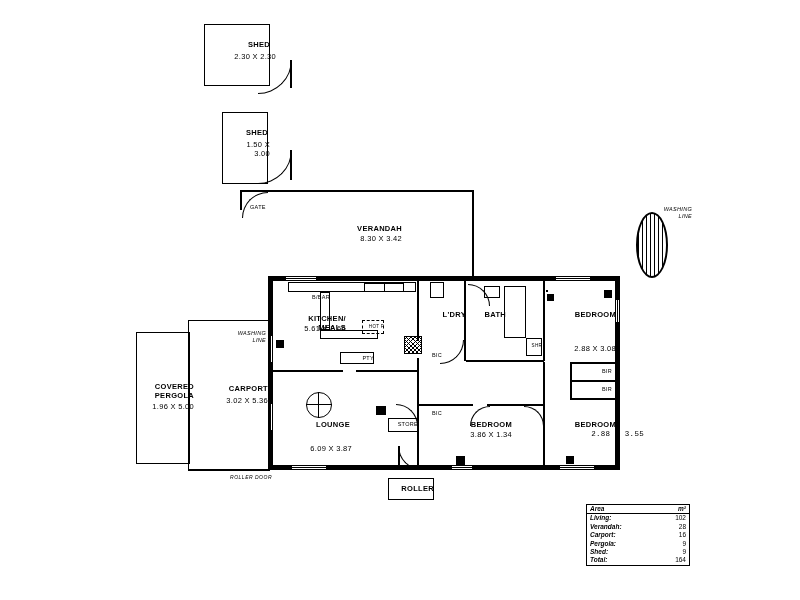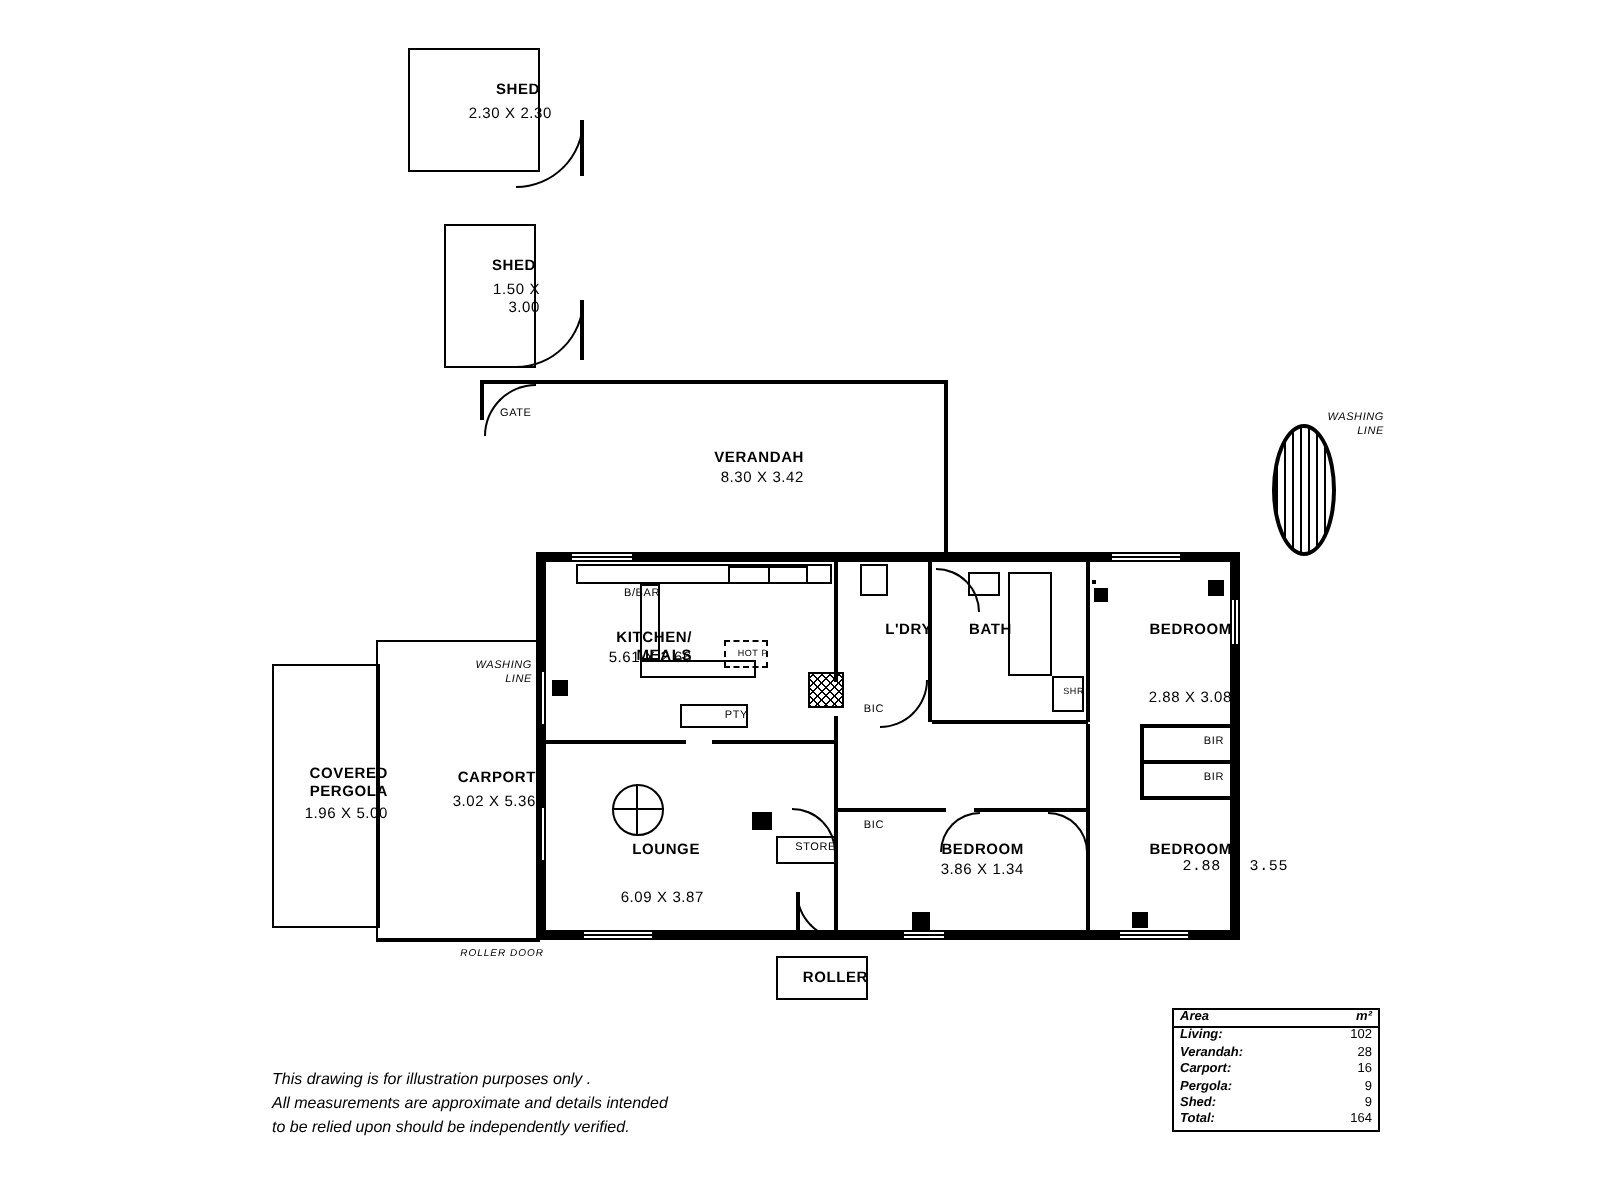--- a/index.html
+++ b/index.html
@@ -267,17 +267,14 @@
         <td class="v">9</td>
       </tr>
       <tr>
         <td class="k">Total:</td>
         <td class="v">164</td>
       </tr>
     </tbody>
       </table>
   </div>
 
-  <div id="disclaimer" style="left:136px; top:534px; width:300px;">This drawing is for illustration purposes only .
-All measurements are approximate and details intended
-to be relied upon should be independently verified.</div>
 
 </div>
 
 </body></html>

